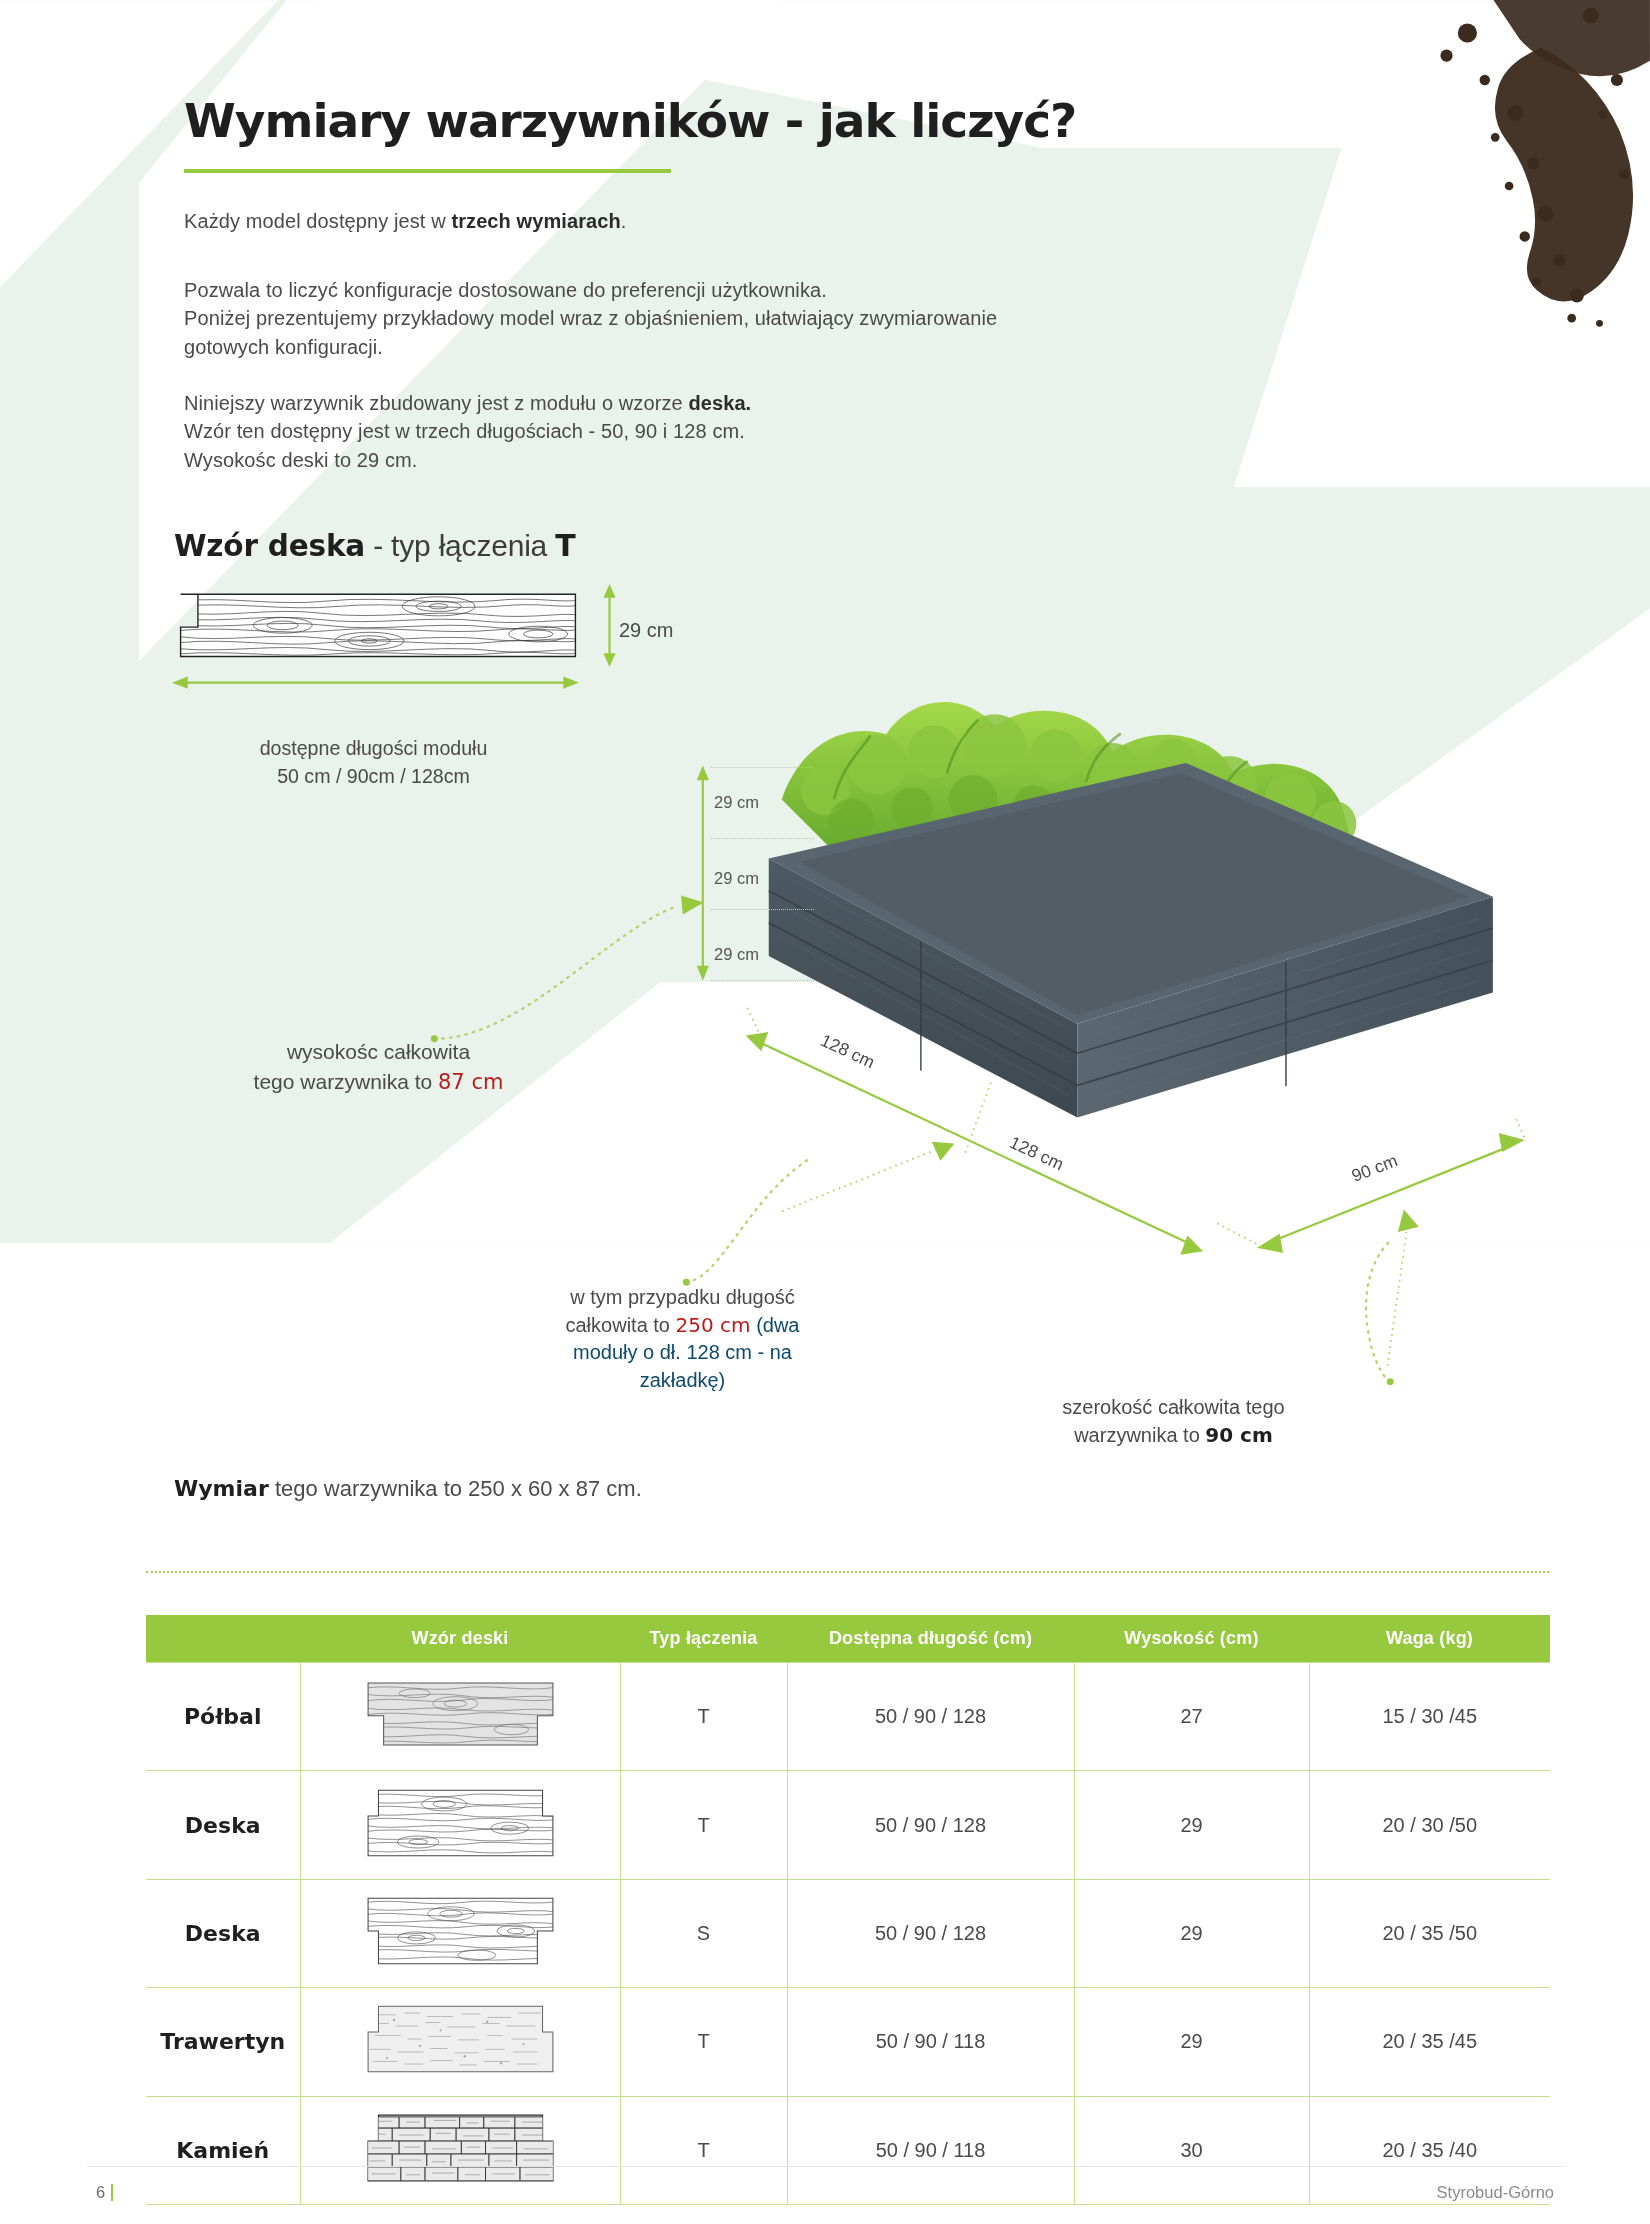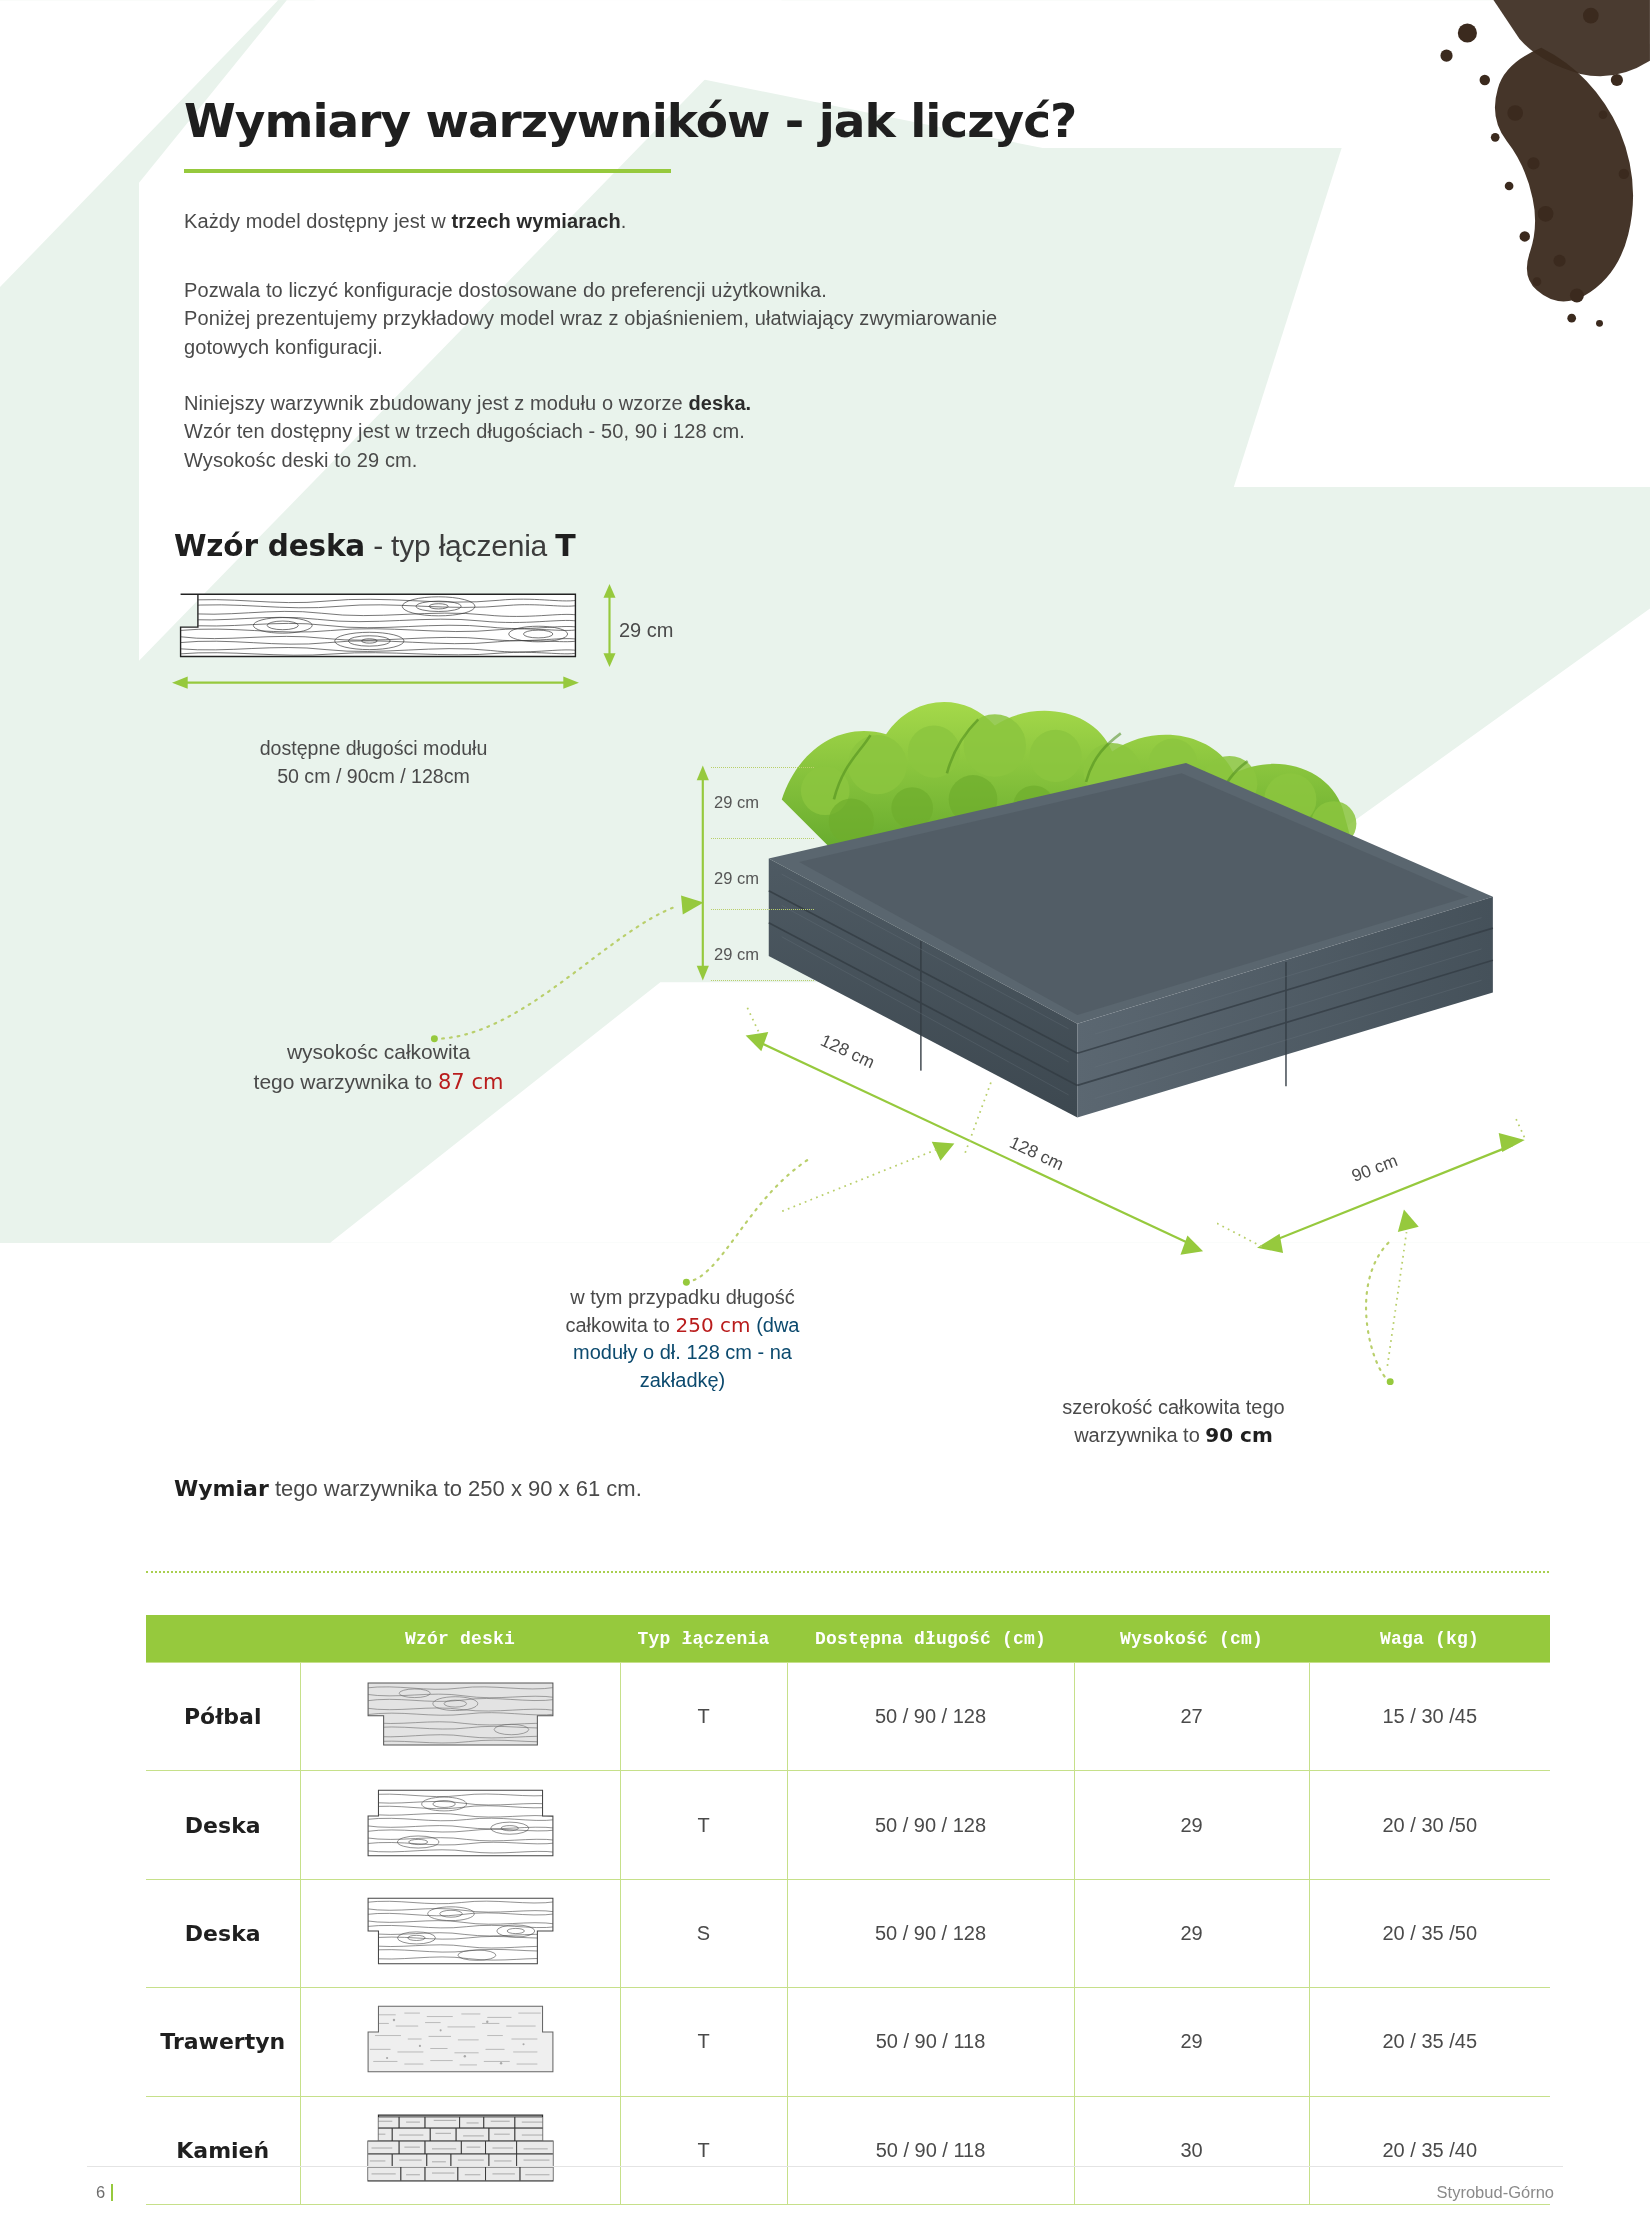--- a/index.html
+++ b/index.html
@@ -217,21 +217,21 @@
     position: absolute;
     left: 146px;
     top: 1615px;
     width: 1403px;
     border-collapse: collapse;
     table-layout: fixed;
   }
   #spec-table th {
     background: #96c93d;
     color: #ffffff;
-    font-family: Liberation Mono, monospace;
+    font-family: Liberation Sans, sans-serif;
     font-weight: bold;
     font-size: 18px;
     height: 45px;
     text-align: center;
     border: none;
     letter-spacing: 0.2px;
   }
   #spec-table td {
     border: 0.9px solid #c6e08a;
     height: 97px;
@@ -537,21 +537,21 @@
     <path d="M220,170 C200,160 170,60 218,10" stroke="#b9cf6b" stroke-width="2.5" fill="none" stroke-dasharray="2 7" stroke-linecap="round"></path>
     <circle cx="220" cy="170" r="4" fill="#96c93d"></circle>
   </svg>
 
   <div id="width-caption">
     <span>szerokość całkowita tego</span><br>
     <span>warzywnika to </span><b>90 cm</b>
   </div>
 
   <div id="summary-line">
-    <b>Wymiar</b><span> tego warzywnika to 250 x 90 x 61 cm.</span>
+    <b>Wymiar</b><span> tego warzywnika to 250 x 60 x 87 cm.</span>
   </div>
 
   <div id="dot-sep"></div>
 
   <table id="spec-table">
     <colgroup>
       <col style="width:154px">
         <col style="width:320px">
         <col style="width:167px">
       <col style="width:287px">

